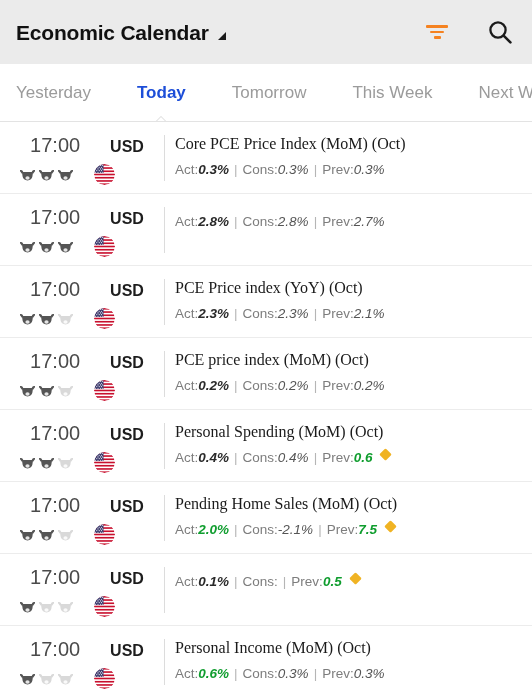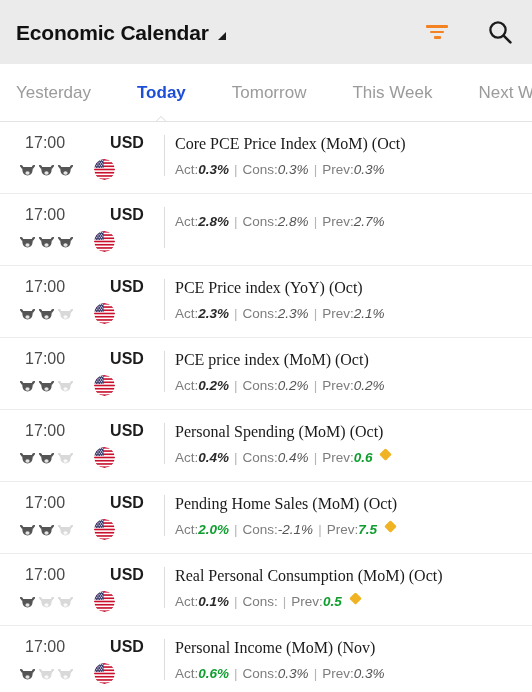--- a/index.html
+++ b/index.html
@@ -120,24 +120,24 @@
     background: #dcdcdc;
   }
   .lc-top {
     display: flex;
     align-items: baseline;
     justify-content: center;
     width: 100%;
     padding-left: 14px;
   }
   .time {
-    font-size: 16px;
+    font-size: 20px;
     color: #4a4a4a;
     width: 60px;
-    text-align: left;
+    text-align: center;
   }
   .currency {
     font-size: 16px;
     color: #1d1d1d;
     font-weight: bold;
     margin-left: 25px;
   }
   .lc-bottom {
     display: flex;
     align-items: center;
@@ -771,21 +771,20 @@
                   <circle cx="1.6" cy="8.2" r="0.55"></circle>
                   <circle cx="4.0" cy="8.2" r="0.55"></circle>
                   <circle cx="6.4" cy="8.2" r="0.55"></circle>
                   <circle cx="8.3" cy="8.2" r="0.55"></circle>
                 </g>
               </g>
             </svg></span>
         </div>
       </div>
       <div class="right-col">
-        <div class="event-title">Real Personal Consumption (MoM) (Oct)</div>
         <div class="event-stats">
           <span>Act: </span>
           <span class="val bold">0.1%</span>
           <span class="sep">|</span>
           <span>Cons: </span>
           <span class="val"></span>
           <span class="sep">|</span>
           <span>Prev: </span>
           <span class="val green bold">0.5</span>
           <span class="diamond"></span>
@@ -853,21 +852,21 @@
                   <circle cx="1.6" cy="8.2" r="0.55"></circle>
                   <circle cx="4.0" cy="8.2" r="0.55"></circle>
                   <circle cx="6.4" cy="8.2" r="0.55"></circle>
                   <circle cx="8.3" cy="8.2" r="0.55"></circle>
                 </g>
               </g>
             </svg></span>
         </div>
       </div>
       <div class="right-col">
-        <div class="event-title">Personal Income (MoM) (Nov)</div>
+        <div class="event-title">Personal Income (MoM) (Oct)</div>
         <div class="event-stats">
           <span>Act: </span>
           <span class="val green bold">0.6%</span>
           <span class="sep">|</span>
           <span>Cons: </span>
           <span class="val">0.3%</span>
           <span class="sep">|</span>
           <span>Prev: </span>
           <span class="val">0.3%</span>
         </div>

